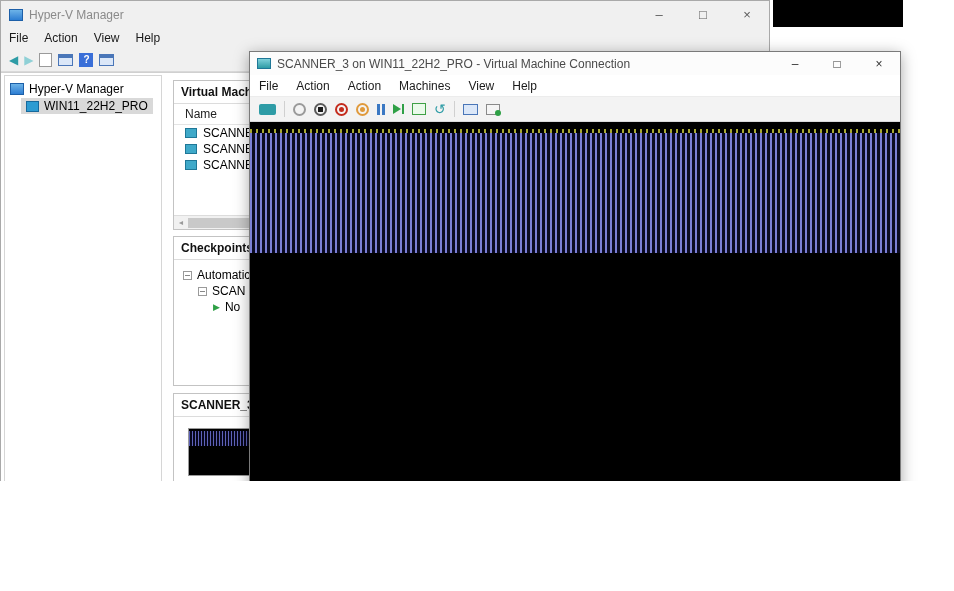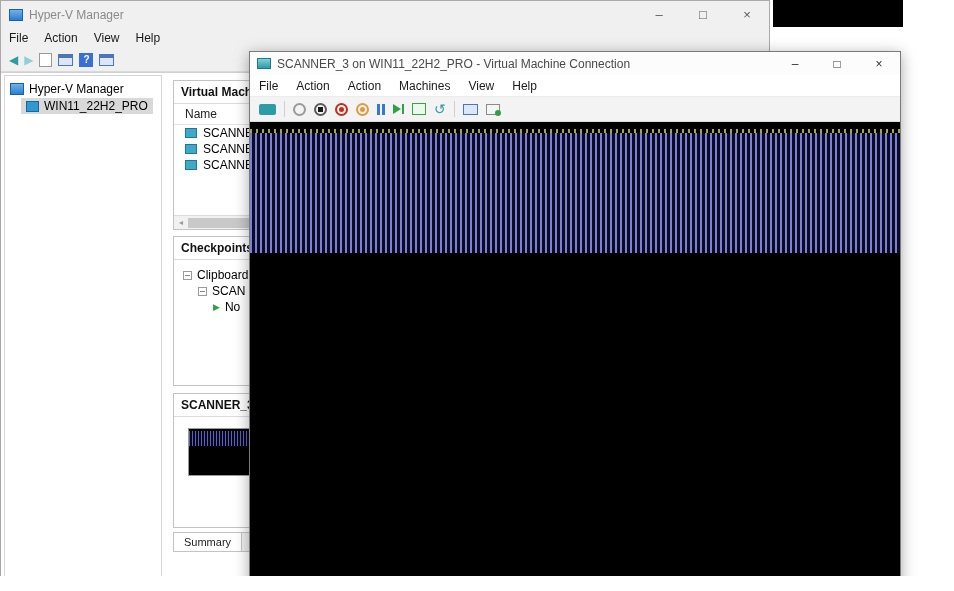--- a/index.html
+++ b/index.html
@@ -1,17 +1,17 @@
 <!DOCTYPE html>
 <html><head>
 <meta charset="utf-8">
 <style>
   * { margin:0; padding:0; box-sizing:border-box; }
   body { font-family: "Liberation Sans", sans-serif; background:#fff; }
-  #desktop { position:relative; width:954px; height:576px; background:#fff; overflow:hidden; }
+  #desktop { position:relative; width:954px; height:481px; background:#fff; overflow:hidden; }
 
   
   .black-strip { position:absolute; left:773px; top:0; width:130px; height:27px; background:#000; }
 
   
   #hyperv { position:absolute; left:0; top:0; width:770px; height:591px; background:#f0f0f0;
             border:1px solid #a9a9a9; z-index:1; }
   .hv-titlebar { height:27px; display:flex; align-items:center; padding-left:8px; }
   .hv-title { font-size:12px; color:#8a8a8a; margin-left:6px; flex:1; }
   .winbtns { display:flex; height:100%; }
@@ -169,21 +169,21 @@
             <span class="scroll-arrow">◄</span>
             <span class="hthumb"></span>
           </div>
         </div>
 
         <div class="panel" id="panel-cp">
           <div class="panel-header">Checkpoints</div>
           <div class="cp-tree">
             <div class="cp-row">
               <span class="exp">–</span>
-              <span>Clipboard</span>
+              <span>Automatic</span>
             </div>
             <div class="cp-row lvl2">
               <span class="exp">–</span>
               <span>SCAN</span>
             </div>
             <div class="cp-row lvl3">
               <span class="play">▶</span>
               <span>No</span>
             </div>
           </div>

